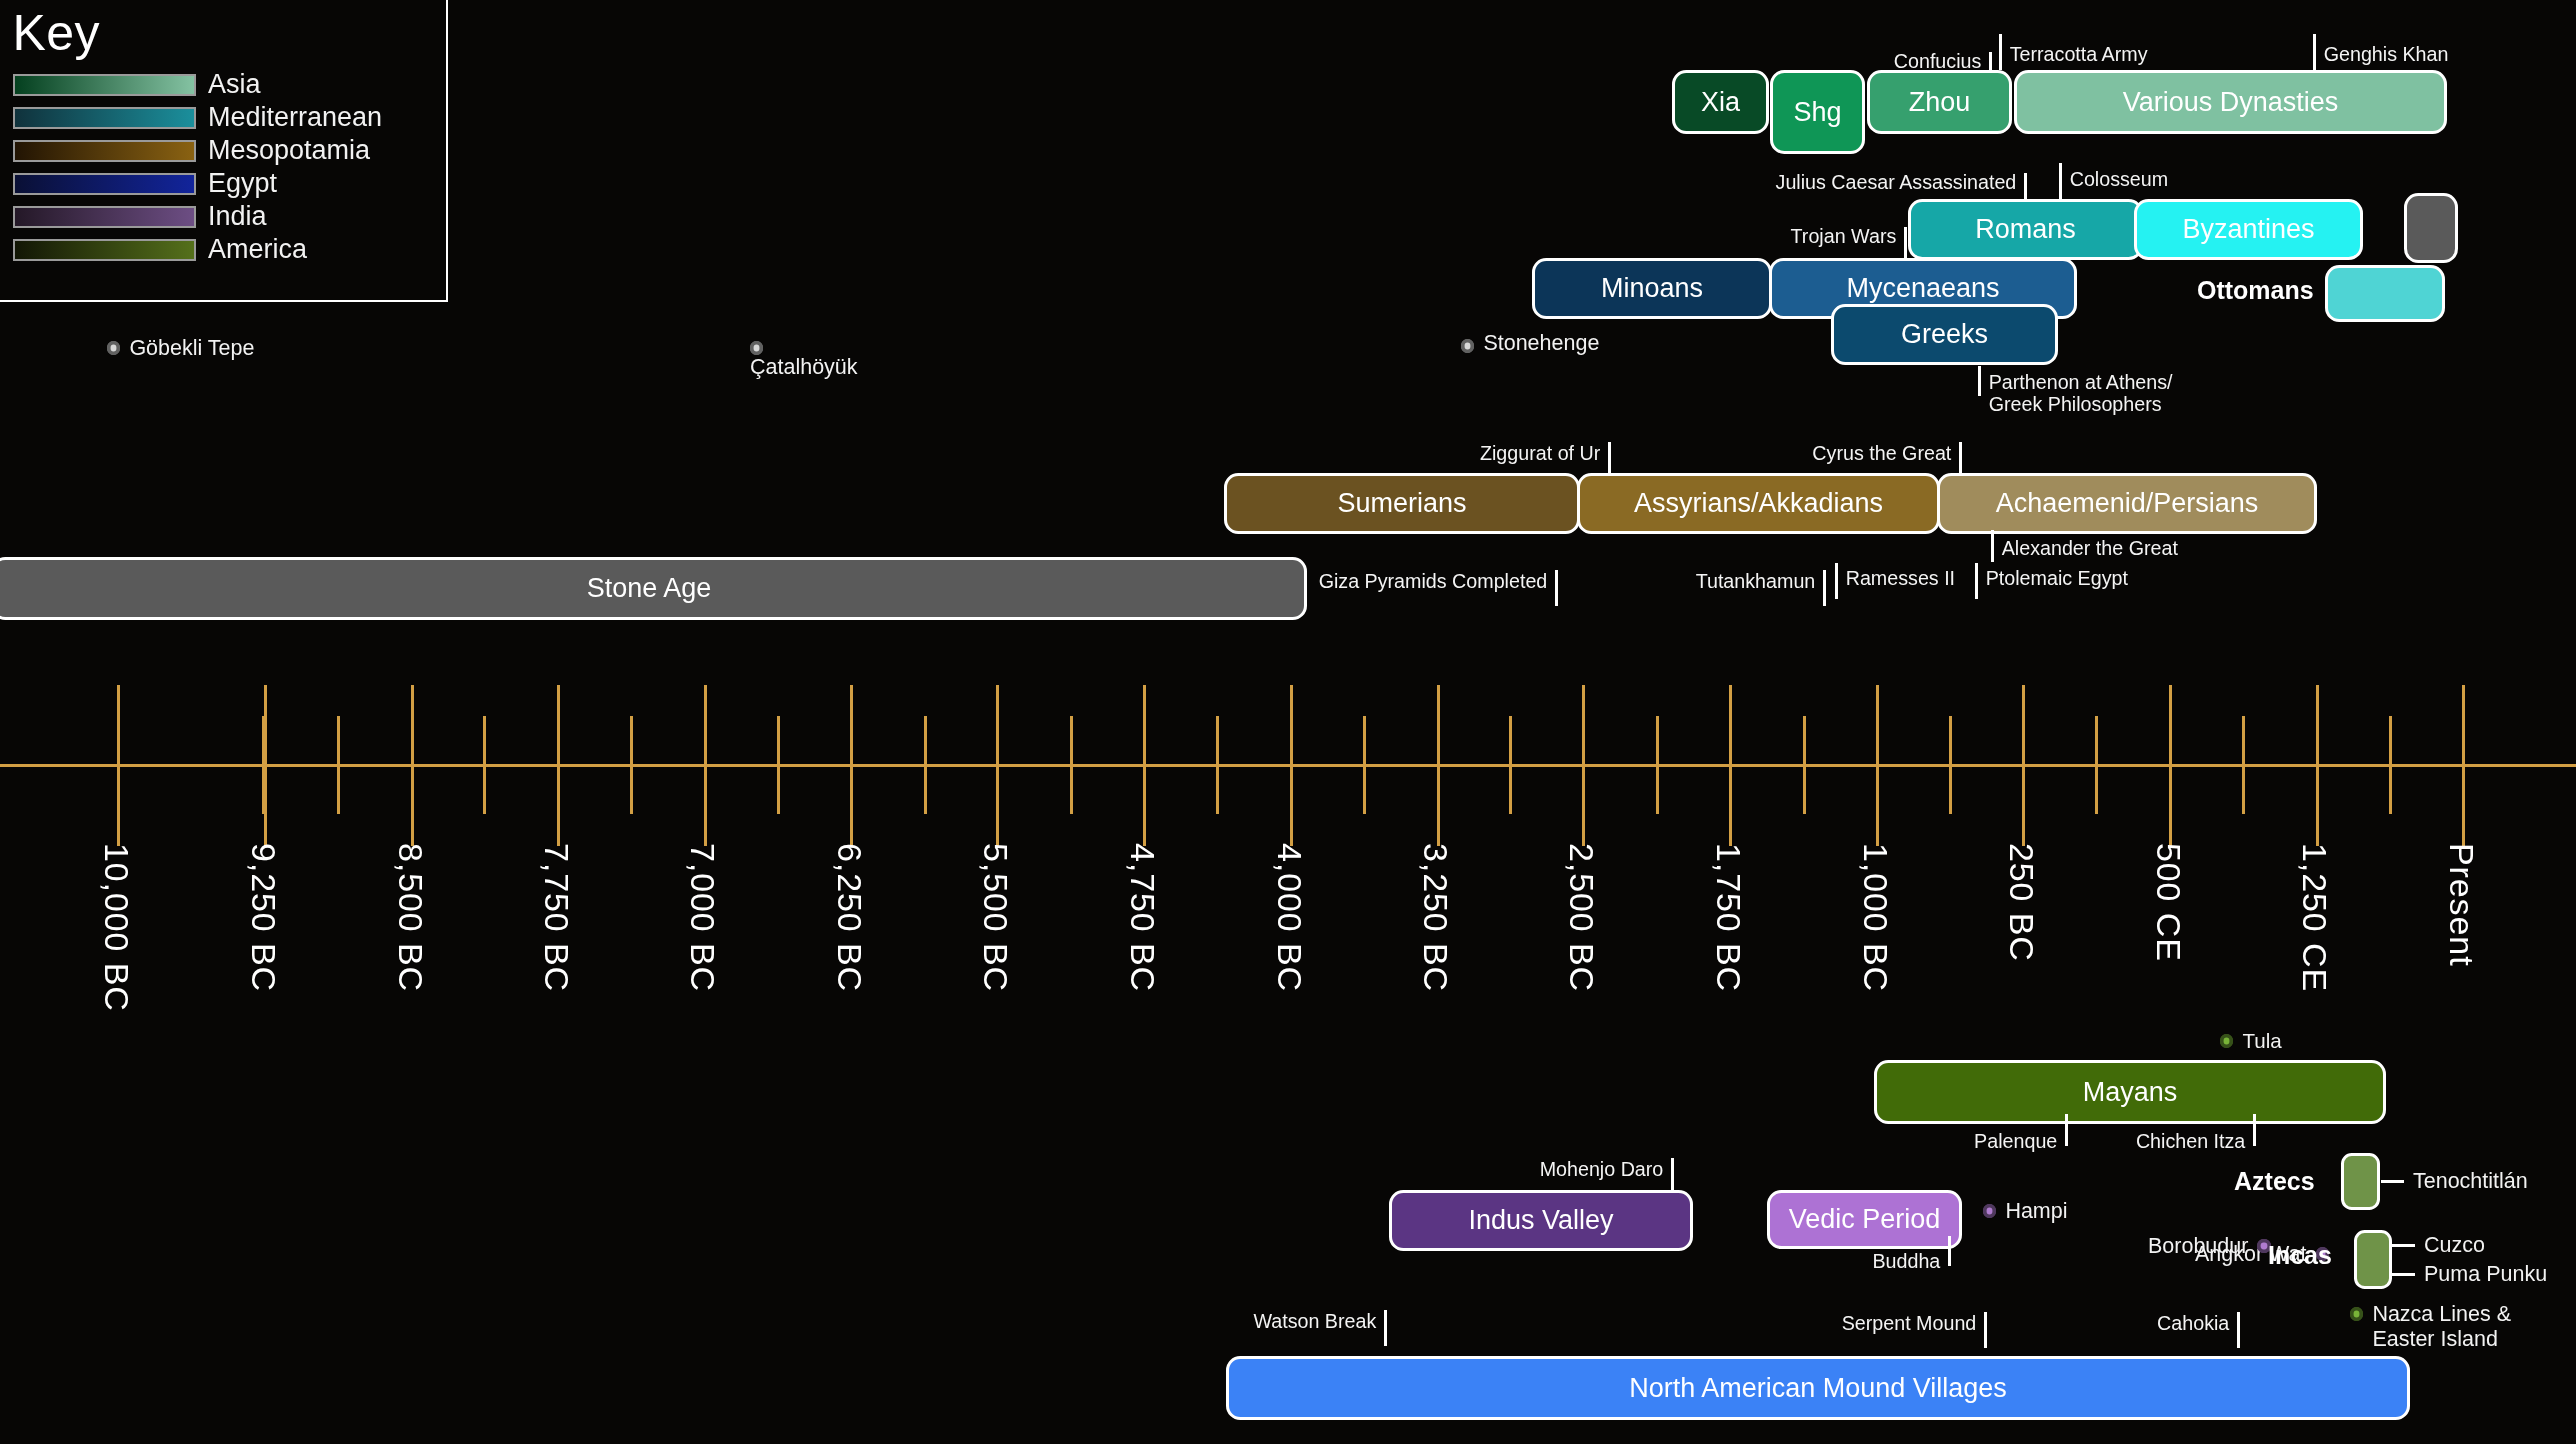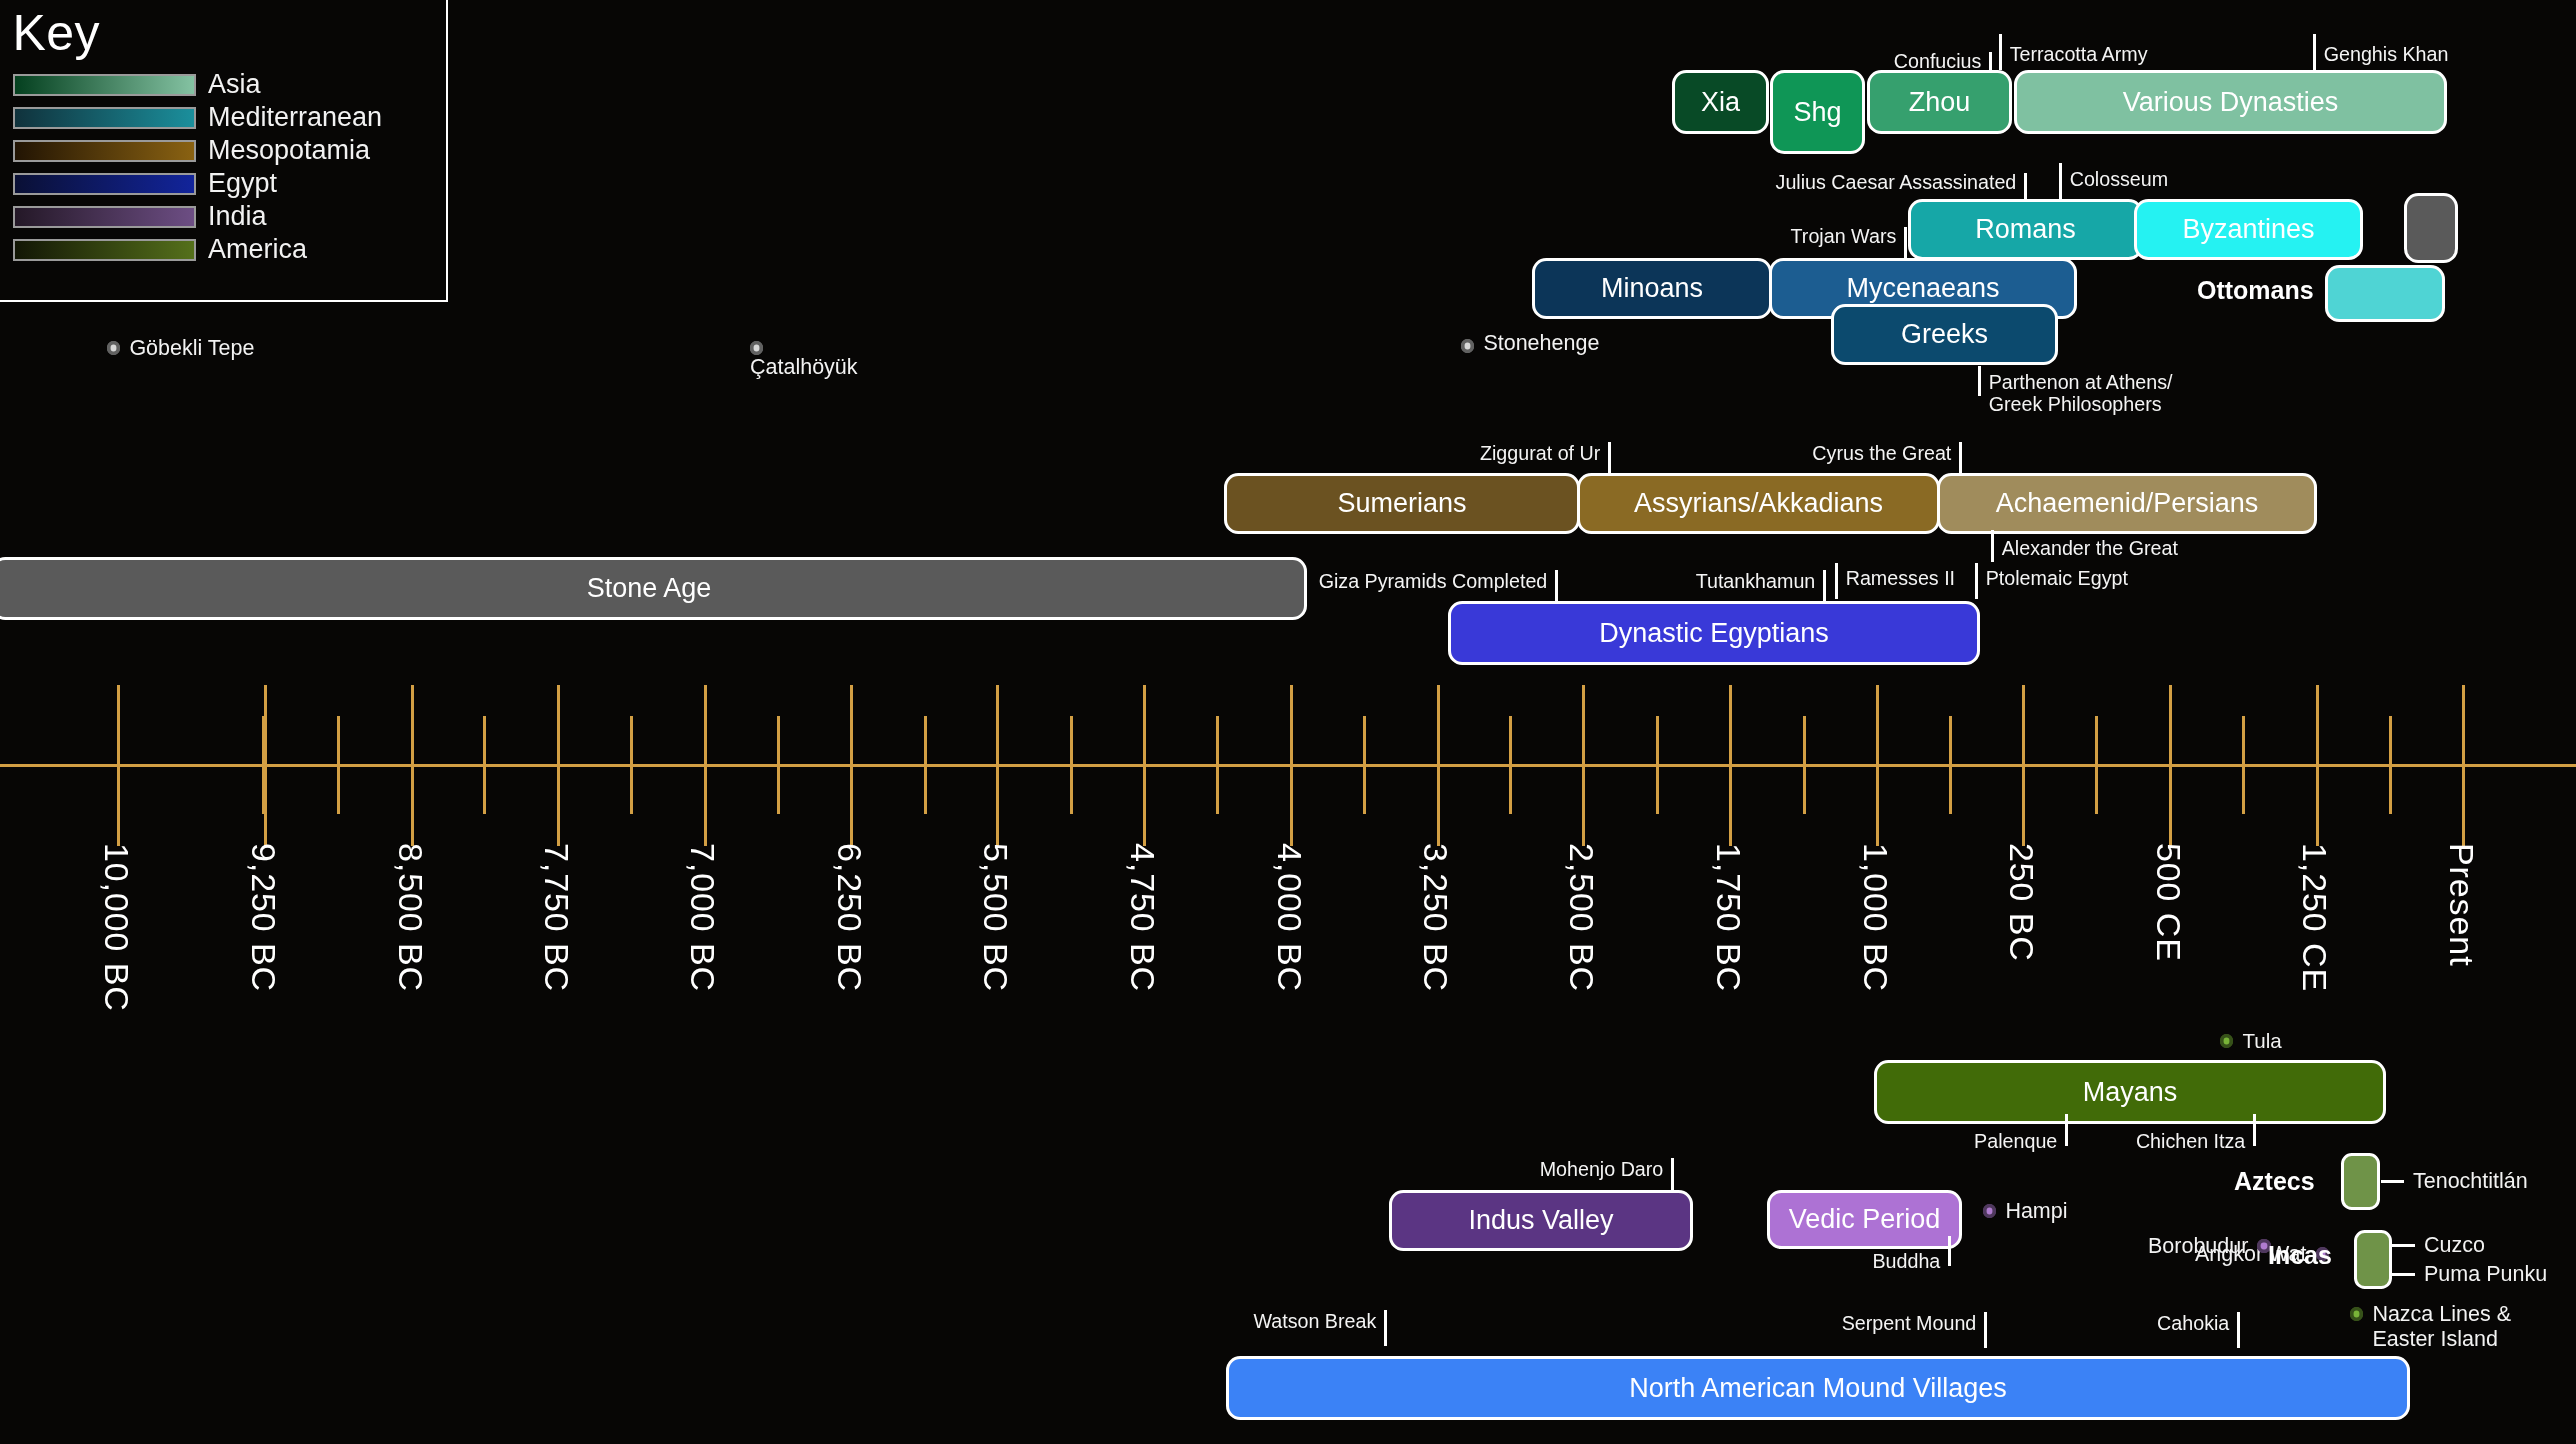--- a/index.html
+++ b/index.html
@@ -201,23 +201,20 @@
   </div>
   <div class="ev belowL" style="left:1835px;top:567px;width:179px;height:25px;">
     <span class="txt">Ramesses II</span>
     <span class="stem" style="top:-3.6px;height:36px;"></span>
   </div>
   <div class="ev belowL" style="left:1975px;top:567px;width:197px;height:25px;">
     <span class="txt">Ptolemaic Egypt</span>
     <span class="stem" style="top:-3.6px;height:36px;"></span>
   </div>
 
-  <div class="bar" style="left:1448px;top:601px;width:532px;height:64px;background:#3939d8;">
-    <span>Dynastic Egyptians</span>
-  </div>
 
   <div id="axis-line"></div>
 
   <div class="tick" style="left:117px;top:685px;height:161px;"></div>
   <div class="tick" style="left:262px;top:716px;height:98px;"></div>
   <div class="tick" style="left:264px;top:685px;height:161px;"></div>
   <div class="tick" style="left:337px;top:716px;height:98px;"></div>
   <div class="tick" style="left:411px;top:685px;height:161px;"></div>
   <div class="tick" style="left:483px;top:716px;height:98px;"></div>
   <div class="tick" style="left:557px;top:685px;height:161px;"></div>

